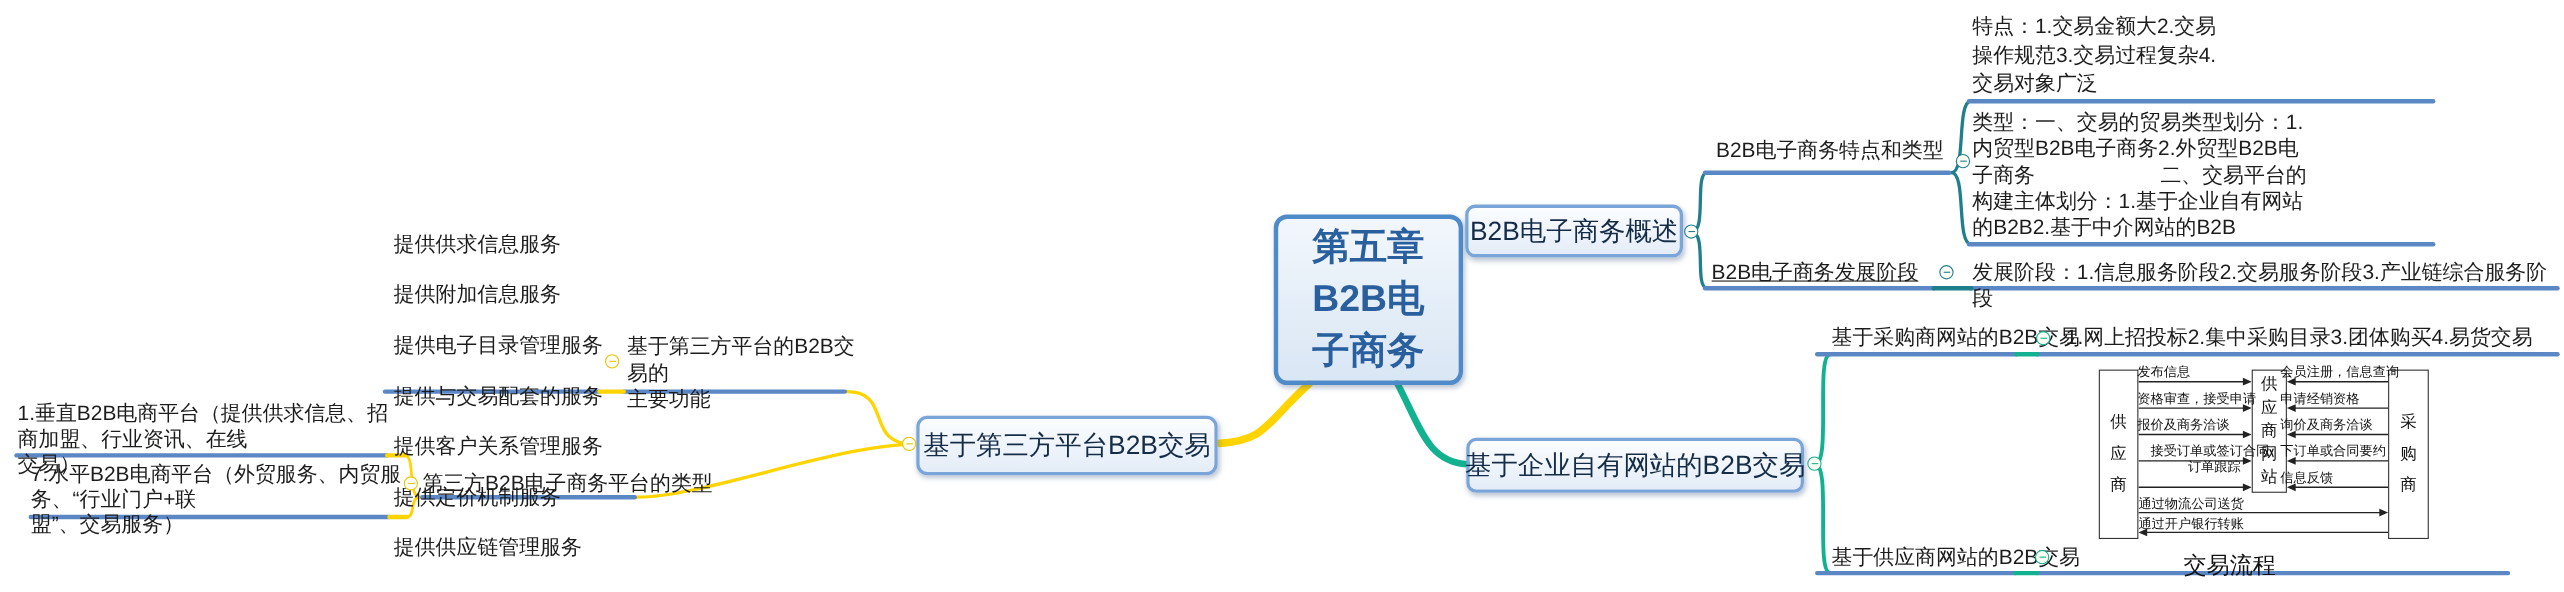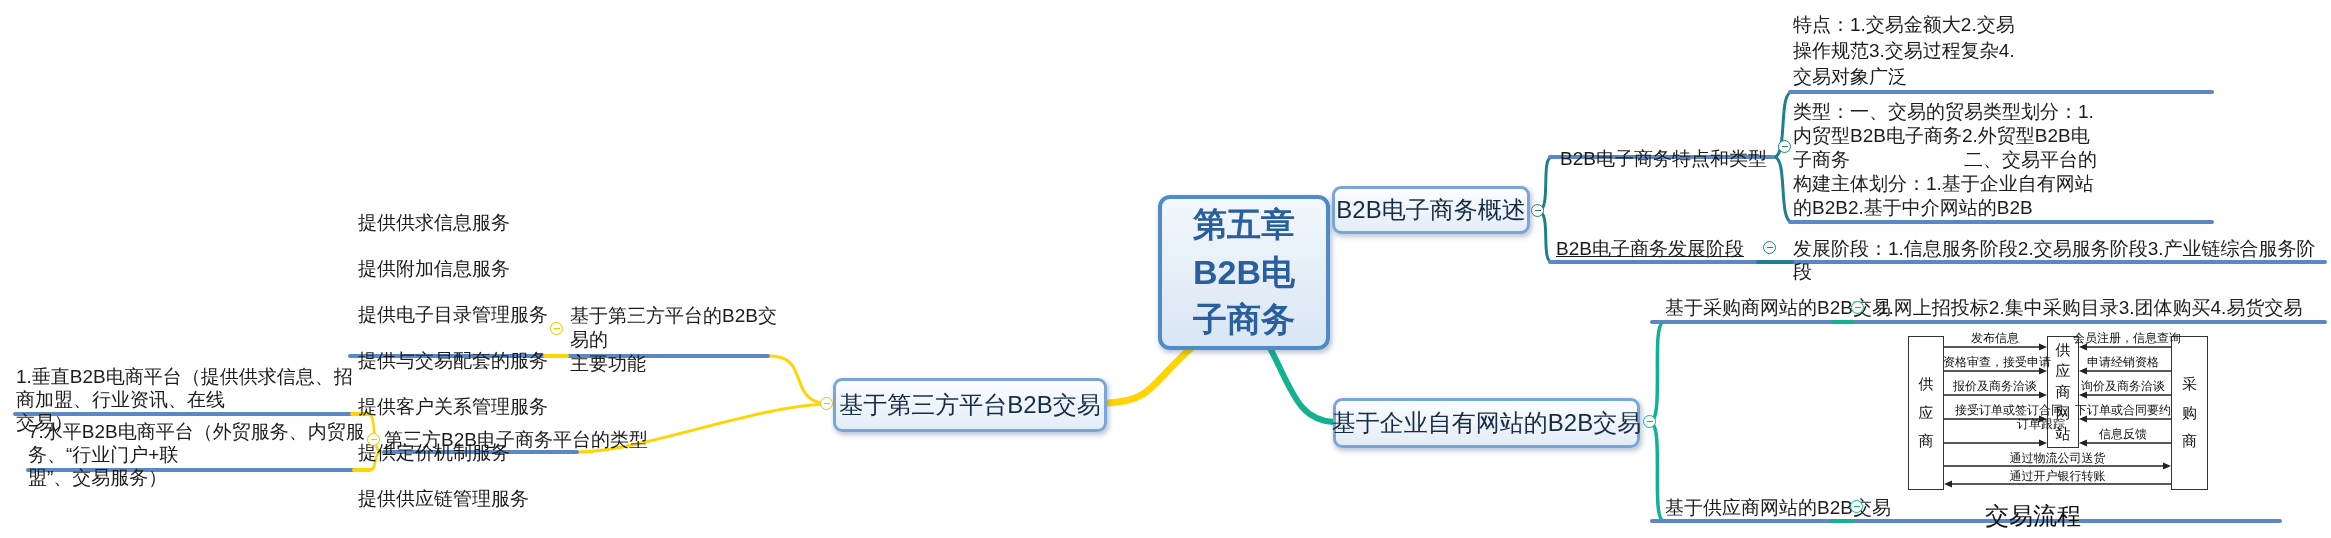--- a/index.html
+++ b/index.html
@@ -30,22 +30,22 @@
   .collapse i{position:absolute;left:2.5px;top:4.8px;width:6px;height:1.6px;background:#1f7f8d;display:block;}
   .collapse.cg{border-color:#12b291;} .collapse.cg i{background:#12b291;}
   .collapse.cy{border-color:#e8c400;} .collapse.cy i{background:#e8c400;}
 
   .fc-box{position:absolute;border:1.5px solid #333;background:#fff;box-sizing:border-box;
     display:flex;align-items:center;justify-content:center;text-align:center;
     font-family:"Liberation Serif","DejaVu Serif",serif;font-size:15px;color:#111;white-space:pre-line;}
   .fc-tall{line-height:1.9;}
   .fc-mid{line-height:1.4;}
   .fc-label{position:absolute;font-family:"Liberation Serif","DejaVu Serif",serif;
-    font-size:12px;color:#111;text-align:center;white-space:nowrap;}
-  .caption{position:absolute;font-size:24px;color:#111;white-space:nowrap;}
+    font-size:12px;color:#111;text-align:left;white-space:nowrap;}
+  .caption{position:absolute;font-size:21px;color:#111;white-space:nowrap;}
 </style>
 </head>
 <body>
 
 <div id="canvas">
 
   <svg class="layer" width="2331" height="538" viewBox="0 0 2331 538">
 
     <path d="M1190,349 C1150,385 1152,400 1109,403" stroke="#ffd400" stroke-width="7" fill="none" stroke-linecap="round"></path>
     <path d="M1270,348 C1292,390 1298,420 1334,422" stroke="#12b291" stroke-width="6" fill="none" stroke-linecap="round"></path>
@@ -122,40 +122,40 @@
 
   <div class="node-box center-box" style="left:1158px;top:195px;width:172px;height:155px;">第五章
 B2B电
 子商务</div>
 
   <div class="node-box" style="left:1332px;top:186px;width:198px;height:48px;">B2B电子商务概述</div>
   <div class="collapse" style="left:1531px;top:204px;">
       <i></i>
     </div>
 
-  <div class="tnode" style="left:1560px;top:147px;">B2B电子商务特点和类型</div>
+  <div class="tnode" style="left:1560px;top:126px;">B2B电子商务特点和类型</div>
   <div class="collapse" style="left:1778px;top:140px;">
       <i></i>
     </div>
   <div class="tnode lh26" style="left:1793px;top:12px;width:440px;">特点：1.交易金额大2.交易
 操作规范3.交易过程复杂4.
 交易对象广泛</div>
   <div class="tnode lh24" style="left:1793px;top:100px;width:445px;">类型：一、交易的贸易类型划分：1.
 内贸型B2B电子商务2.外贸型B2B电
 子商务　　　　　　二、交易平台的
 构建主体划分：1.基于企业自有网站
 的B2B2.基于中介网站的B2B</div>
 
   <div class="tnode" style="left:1556px;top:237px;text-decoration:underline;">B2B电子商务发展阶段</div>
   <div class="collapse" style="left:1763px;top:241px;">
       <i></i>
     </div>
   <div class="tnode" style="left:1793px;top:237px;">发展阶段：1.信息服务阶段2.交易服务阶段3.产业链综合服务阶段</div>
 
-  <div class="node-box" style="left:833px;top:378px;width:274px;height:54px;">基于第三方平台B2B交易</div>
+  <div class="node-box" style="left:833px;top:378px;width:274px;height:54px;border-radius:10px;">基于第三方平台B2B交易</div>
   <div class="collapse cy" style="left:820px;top:397px;">
       <i></i>
     </div>
 
   <div class="tnode" style="left:570px;top:304px;width:210px;line-height:24px;">基于第三方平台的B2B交易的
 主要功能</div>
   <div class="collapse cy" style="left:550px;top:322px;">
       <i></i>
     </div>
   <div class="tnode" style="left:358px;top:188px;">

